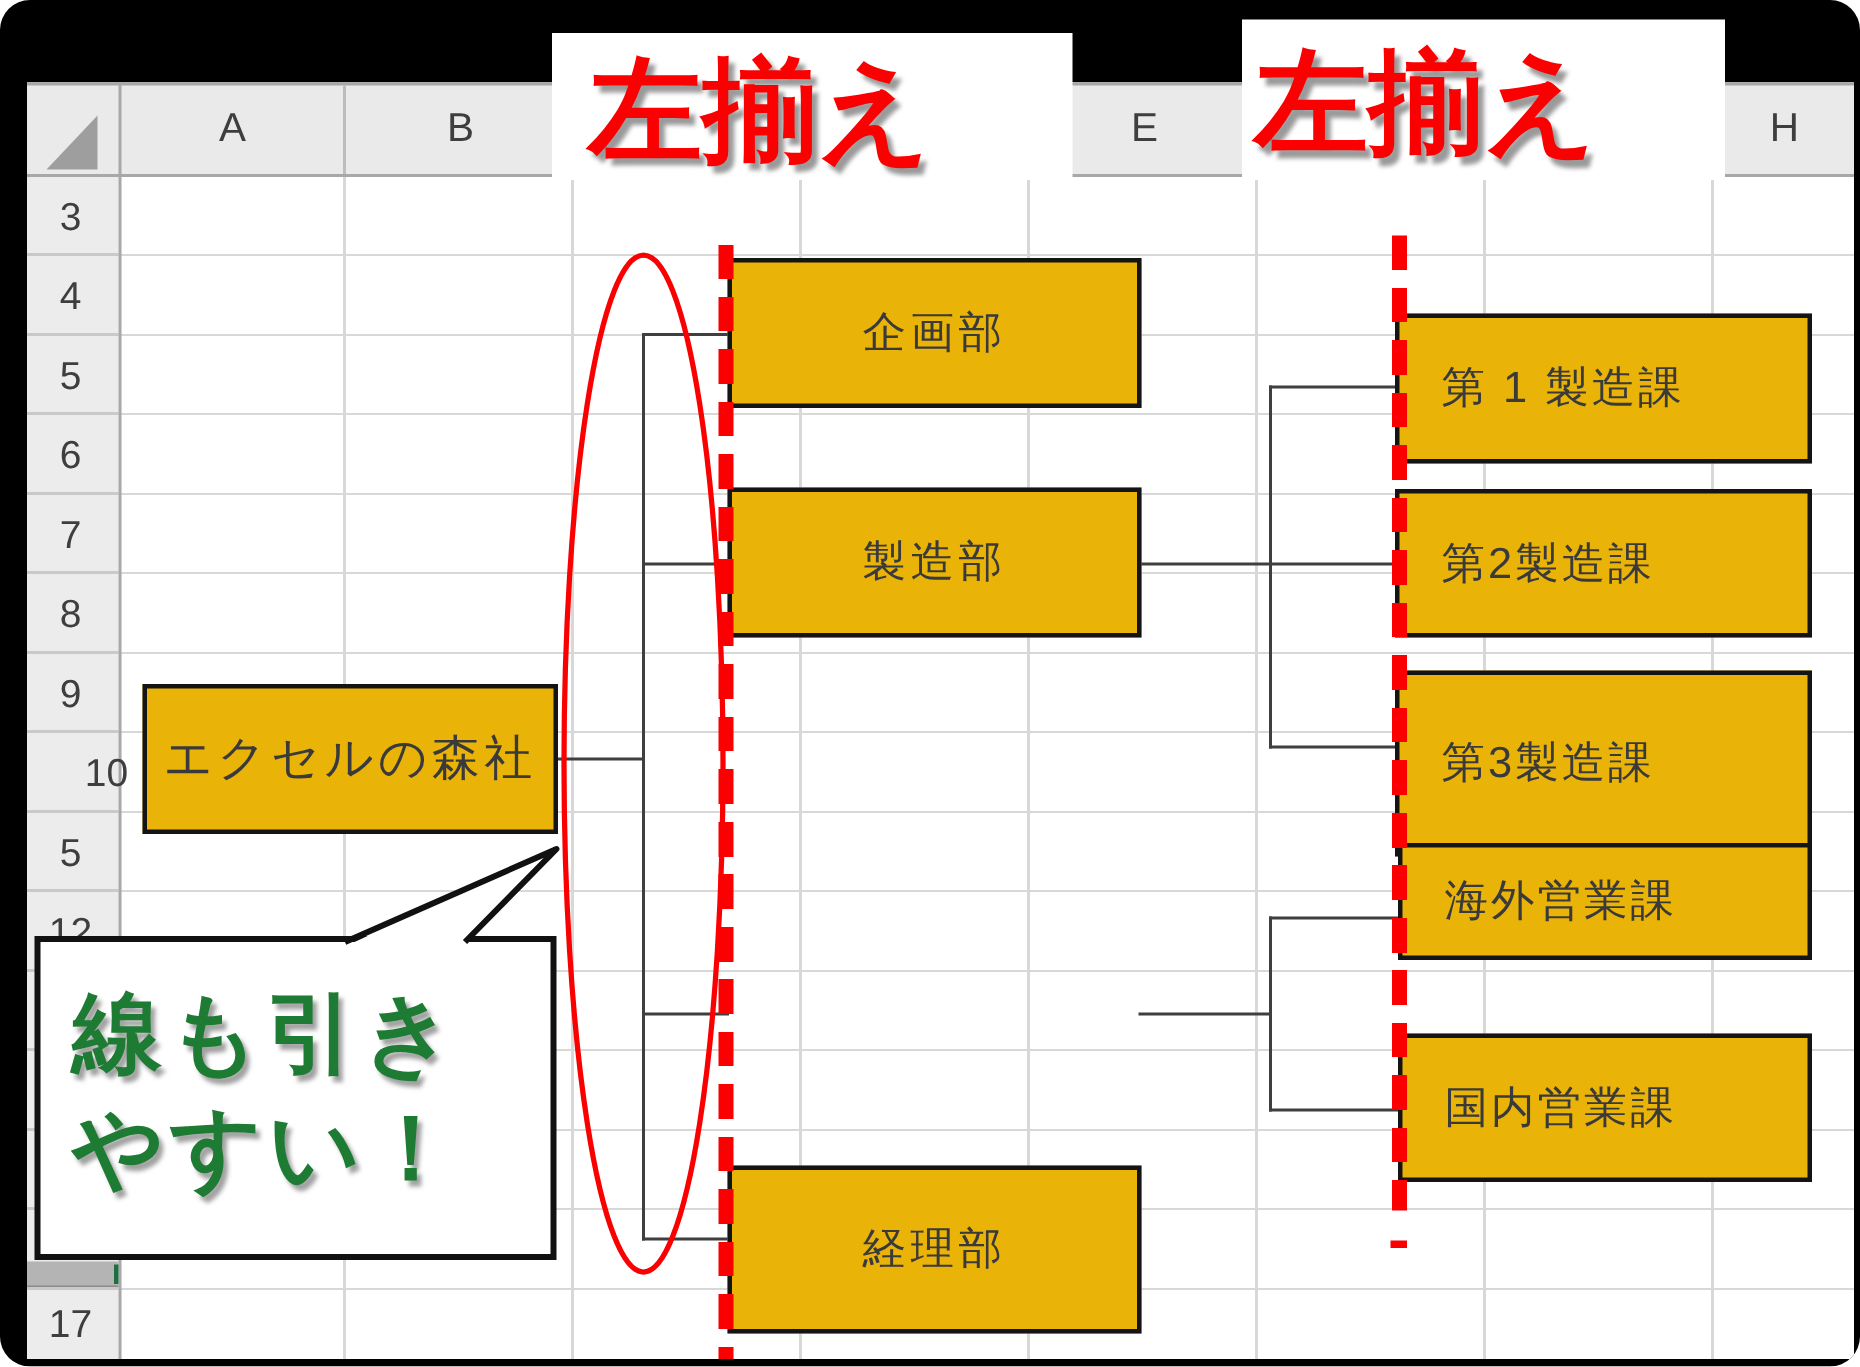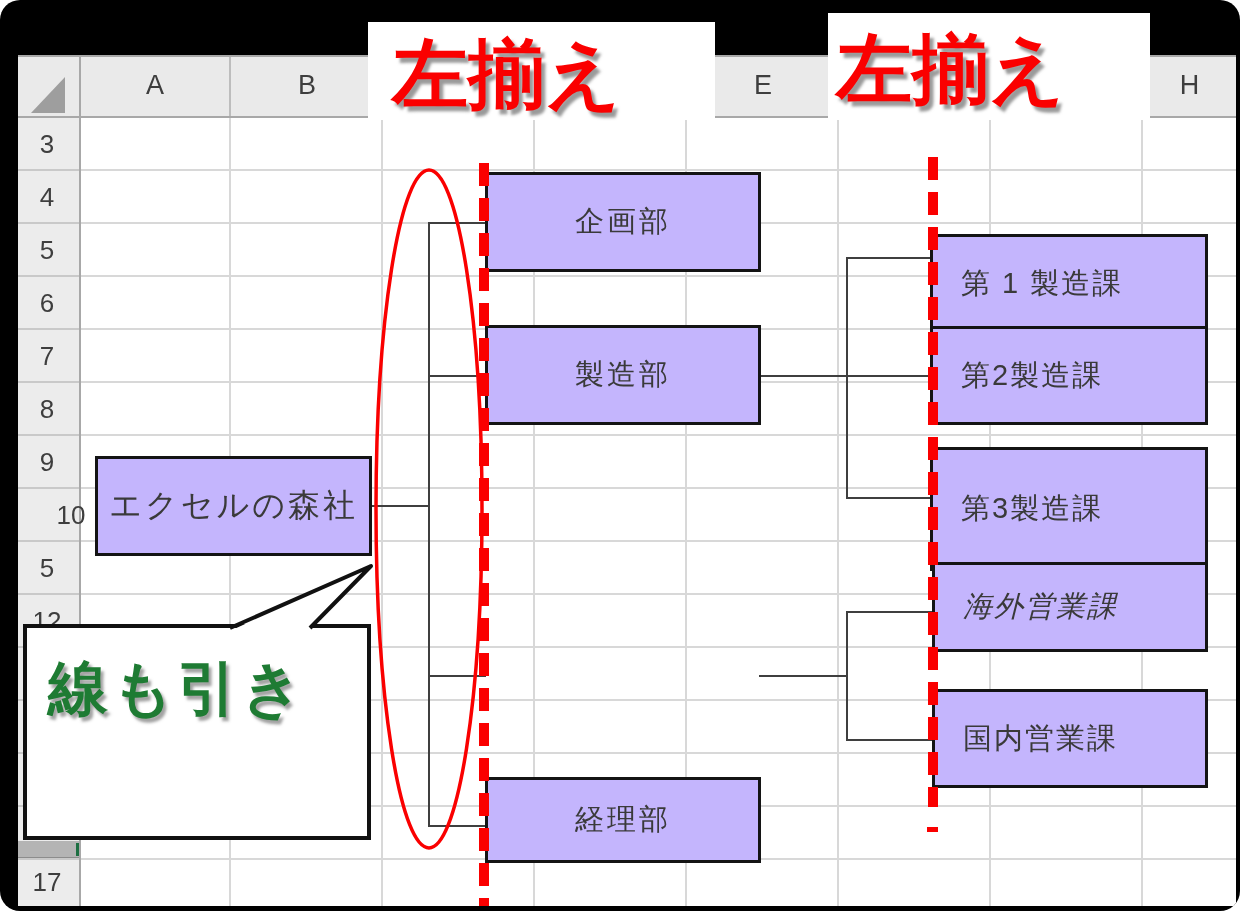--- a/index.html
+++ b/index.html
@@ -20,21 +20,21 @@
   #corner-tri{left:18px;top:55px;width:61px;height:61px;}
   
   #cells{left:79px;top:118px;width:1157px;height:788px;
          background-image:
            repeating-linear-gradient(90deg,rgba(0,0,0,0) 0 150px,#D8D8D8 150px 152px),
            repeating-linear-gradient(180deg,rgba(0,0,0,0) 0 51.5px,#D8D8D8 51.5px 53px);}
   #hiddenband{left:18px;top:841px;width:61px;height:17px;background:#B4B4B4;border-bottom:1px solid #8C8C8C;box-sizing:border-box;}
   #celltick{left:76px;top:843px;width:3px;height:13px;background:#1D6F42;}
   
   .cline{background:#3F3F3F;}
-  .obox{background:#c4b5fd;border:3px solid #141414;box-sizing:border-box;
+  .obox{background:#eab308;border:3px solid #141414;box-sizing:border-box;
         display:flex;align-items:center;justify-content:center;
         font-size:29px;color:#3A3A3A;letter-spacing:3px;white-space:nowrap;}
   .obox.leftal{justify-content:flex-start;padding-left:28px;letter-spacing:2px;}
   
   .rdash{width:10px;background:repeating-linear-gradient(180deg,#FA0000 0 23px,rgba(0,0,0,0) 23px 35px);}
   .biglabel{background:#fff;color:#FA0000;font-weight:bold;font-size:76px;
             text-shadow:4px 5px 3px rgba(120,120,120,0.75);line-height:1.0;white-space:nowrap;}
   #callout-text{left:48px;top:650px;color:#1E7B33;font-weight:bold;font-size:60px;line-height:77px;
                 letter-spacing:4px;text-shadow:3px 4px 3px rgba(110,110,110,0.65);white-space:nowrap;}
   svg{display:block;}
@@ -84,35 +84,36 @@
   <div class="abs cline" style="left:846px;top:257px;width:85px;height:2px;"></div>
   <div class="abs cline" style="left:846px;top:497px;width:85px;height:2px;"></div>
   <div class="abs cline" style="left:759px;top:675px;width:88px;height:2px;"></div>
   <div class="abs cline" style="left:846px;top:611px;width:2px;height:130px;"></div>
   <div class="abs cline" style="left:846px;top:611px;width:87px;height:2px;"></div>
   <div class="abs cline" style="left:846px;top:739px;width:87px;height:2px;"></div>
 
   <div class="abs obox" style="left:95px;top:456px;width:277px;height:100px;font-size:32px;">エクセルの森社</div>
   <div class="abs obox" style="left:485px;top:172px;width:276px;height:100px;">企画部</div>
   <div class="abs obox" style="left:485px;top:325px;width:276px;height:100px;">製造部</div>
-  <div class="abs obox" style="left:485px;top:777px;width:276px;height:86px;font-family:Liberation Mono, monospace;">経理部</div>
-  <div class="abs obox leftal" style="left:930px;top:209px;width:278px;height:100px;margin-top:25px;">第 1 製造課</div>
+  <div class="abs obox" style="left:485px;top:777px;width:276px;height:112px;font-family:Liberation Mono, monospace;">経理部</div>
+  <div class="abs obox leftal" style="left:930px;top:209px;width:278px;height:100px;">第 1 製造課</div>
   <div class="abs obox leftal" style="left:930px;top:326px;width:278px;height:99px;">第2製造課</div>
   <div class="abs obox leftal" style="left:930px;top:447px;width:278px;height:124px;text-align:center;">第3製造課</div>
-  <div class="abs obox leftal" style="left:932px;top:562px;width:276px;height:90px;font-style:italic;">海外営業課</div>
+  <div class="abs obox leftal" style="left:932px;top:562px;width:276px;height:78px;">海外営業課</div>
   <div class="abs obox leftal" style="left:932px;top:689px;width:276px;height:99px;">国内営業課</div>
 
   <svg class="abs" style="left:0;top:0;" width="1240" height="911" pointer-events="none">
     <ellipse cx="429" cy="509" rx="53" ry="339" fill="none" stroke="#FA0000" stroke-width="3.5"></ellipse>
     <rect x="25" y="626" width="344" height="212" fill="#fff" stroke="#111" stroke-width="4"></rect>
     <polygon points="232,630 371,566 308,630" fill="#fff"></polygon>
     <path d="M230,628 L371,566 L310,628" fill="none" stroke="#111" stroke-width="4" stroke-linejoin="round"></path>
   </svg>
   <div class="abs" id="callout-text">
     <div>線も引き</div>
+    <div>やすい！</div>
   </div>
 
   <div class="abs rdash" style="left:479px;top:163px;height:743px;"></div>
   <div class="abs rdash" style="left:928px;top:157px;height:650px;"></div>
   <div class="abs" style="left:927px;top:827px;width:11px;height:5px;background:#FA0000;"></div>
 
   <div class="abs biglabel" style="left:368px;top:22px;width:347px;height:98px;padding:14px 0 0 24px;box-sizing:border-box;">左揃え</div>
   <div class="abs biglabel" style="left:828px;top:13px;width:322px;height:107px;padding:18px 0 0 8px;box-sizing:border-box;">左揃え</div>
 
 </div>

